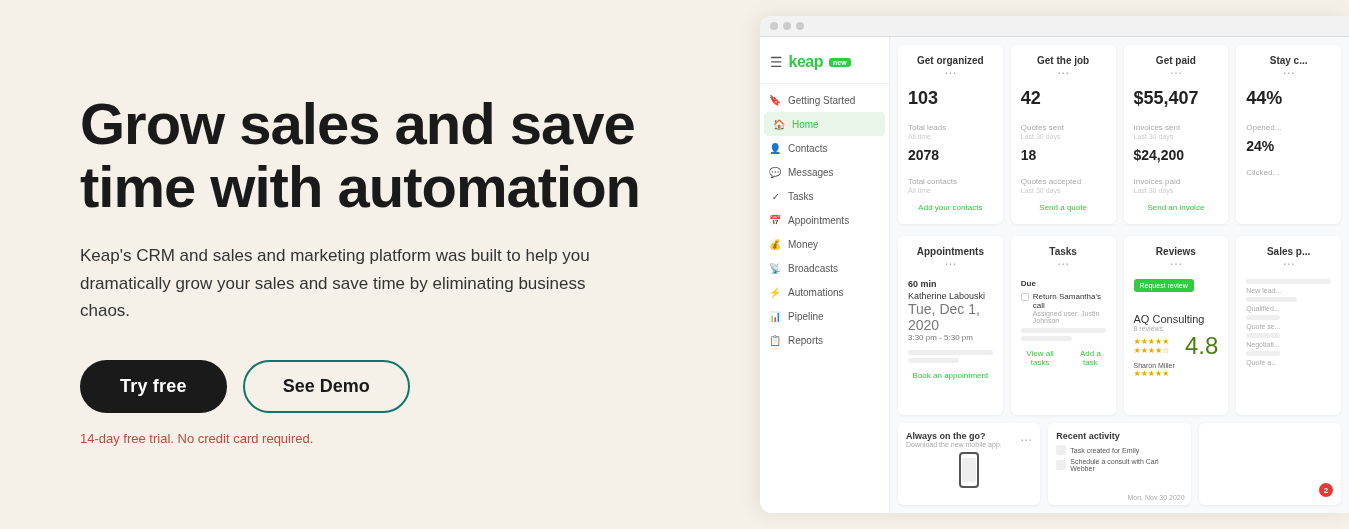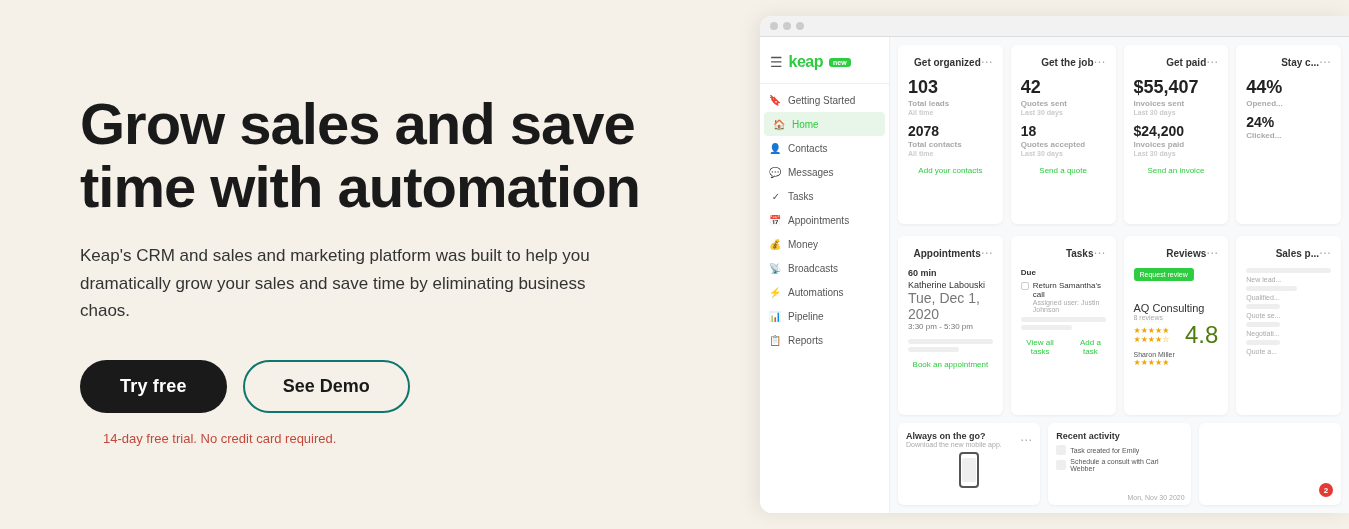--- a/index.html
+++ b/index.html
@@ -67,21 +67,20 @@
       border-radius: 50px;
       padding: 14px 38px;
       font-size: 18px;
       font-weight: 600;
       cursor: pointer;
     }
 
     .trial-note {
       font-size: 13px;
       color: #c04a3c;
-      margin-left: 23px;
     }
 
     
     .right-panel {
       flex: 1;
       background: #fff;
       border-radius: 12px 0 0 12px;
       margin: 16px 0 16px 0;
       overflow: hidden;
       box-shadow: -4px 0 20px rgba(0,0,0,0.08);
@@ -221,23 +220,24 @@
       background: #fff;
       border-radius: 6px;
       padding: 10px;
       box-shadow: 0 1px 3px rgba(0,0,0,0.06);
       font-size: 9px;
       overflow: hidden;
     }
 
     .widget-header {
       display: flex;
-      justify-content: flex-end;
+      justify-content: center;
       align-items: center;
       margin-bottom: 8px;
+      flex-direction: column;
     }
 
     .widget-title {
       font-size: 10px;
       font-weight: 600;
       color: #333;
     }
 
     .widget-menu {
       color: #aaa;
@@ -246,23 +246,22 @@
 
     .metric-big {
       font-size: 18px;
       font-weight: 700;
       color: #222;
     }
 
     .metric-label {
       font-size: 8px;
       color: #aaa;
-      margin-top: 1px;
+      margin-top: 14px;
       margin-bottom: 6px;
-      font-weight: bold;
     }
 
     .metric-secondary {
       font-size: 14px;
       font-weight: 600;
       color: #222;
       margin-top: 6px;
     }
 
     .link-action {

